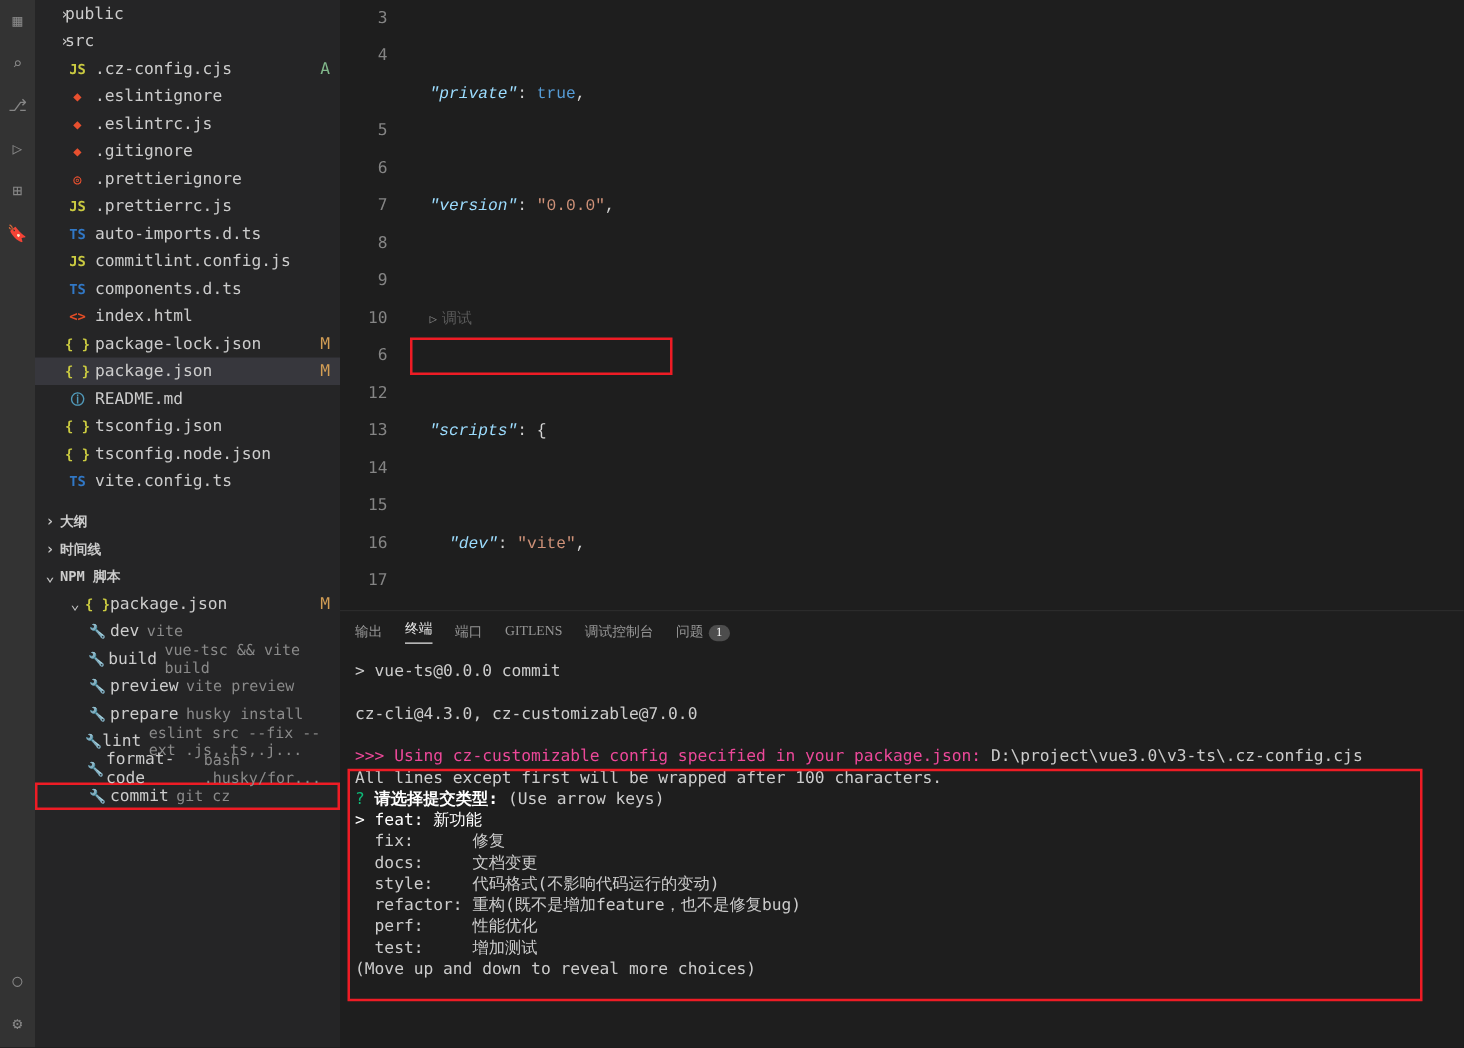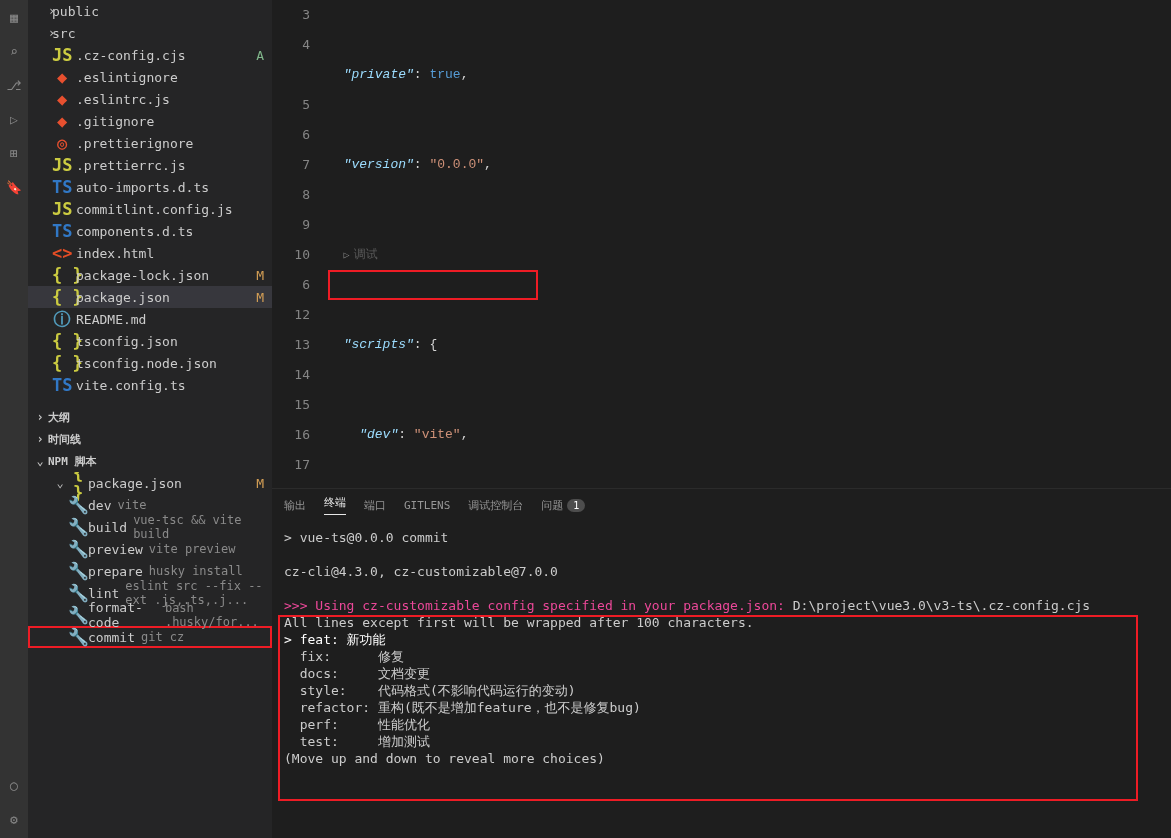--- a/index.html
+++ b/index.html
@@ -47,21 +47,21 @@
 }
 .tree-item {
   display: flex;
   align-items: center;
   height: 22px;
   padding-left: 8px;
   white-space: nowrap;
 }
 .tree-item.selected { background: #37373d; }
 .chevron { width: 16px; font-size: 12px; color: #c5c5c5; display: inline-block; text-align: center; }
-.file-icon { width: 20px; font-size: 17px; font-weight: bold; display: inline-block; text-align: center; }
+.file-icon { width: 20px; font-size: 11px; font-weight: bold; display: inline-block; text-align: center; }
 .icon-js { color: #cbcb41; }
 .icon-ts { color: #3178c6; }
 .icon-json { color: #cbcb41; }
 .icon-md { color: #519aba; }
 .icon-git { color: #e8502f; }
 .icon-html { color: #e44d26; }
 .icon-wrench { color: #898989; }
 .file-name { flex: 1; overflow: hidden; text-overflow: ellipsis; }
 .status-letter { padding-right: 8px; color: #d39e55; }
 .status-a { color: #81b88b; }
@@ -120,21 +120,21 @@
 }
 .panel-tabs {
   display: flex;
   height: 32px;
   align-items: center;
   padding-left: 12px;
   gap: 18px;
   font-size: 11px;
   color: #969696;
 }
-.panel-tab { cursor: pointer; }
+.panel-tab { cursor: pointer; font-family: Liberation Serif, serif; }
 .panel-tab.active { color: #e7e7e7; border-bottom: 1px solid #e7e7e7; padding-bottom: 4px; }
 .badge { background: #4d4d4d; color: #fff; border-radius: 10px; padding: 1px 6px; font-size: 10px; margin-left: 4px; }
 .terminal-body {
   flex: 1;
   padding: 8px 12px;
   font-family: Consolas, monospace;
   font-size: 13px;
   line-height: 17px;
   color: #cccccc;
   position: relative;
@@ -375,20 +375,21 @@
       <span class="panel-tab">调试控制台</span>
       <span class="panel-tab"><span>问题</span><span class="badge">1</span></span>
     </div>
     <div class="terminal-body">
 <div>&gt; vue-ts@0.0.0 commit</div>
 <div>&nbsp;</div>
 <div>cz-cli@4.3.0, cz-customizable@7.0.0</div>
 <div>&nbsp;</div>
 <div><span class="term-yellow">&gt;&gt;&gt; Using cz-customizable config specified in your package.json:  </span><span>D:\project\vue3.0\v3-ts\.cz-config.cjs</span></div>
 <div>All lines except first will be wrapped after 100 characters.</div>
+<div><span class="term-green">?</span> <span class="term-white-bold">请选择提交类型:</span> <span>(Use arrow keys)</span></div>
 <div id="term-options">
           <div><span class="term-cyan">&gt; feat:     新功能</span></div>
           <div><span style="white-space:pre">  fix:      修复</span></div>
           <div><span style="white-space:pre">  docs:     文档变更</span></div>
           <div><span style="white-space:pre">  style:    代码格式(不影响代码运行的变动)</span></div>
           <div><span style="white-space:pre">  refactor: 重构(既不是增加feature，也不是修复bug)</span></div>
           <div><span style="white-space:pre">  perf:     性能优化</span></div>
           <div><span style="white-space:pre">  test:     增加测试</span></div>
         </div>
 <div>(Move up and down to reveal more choices)</div>

